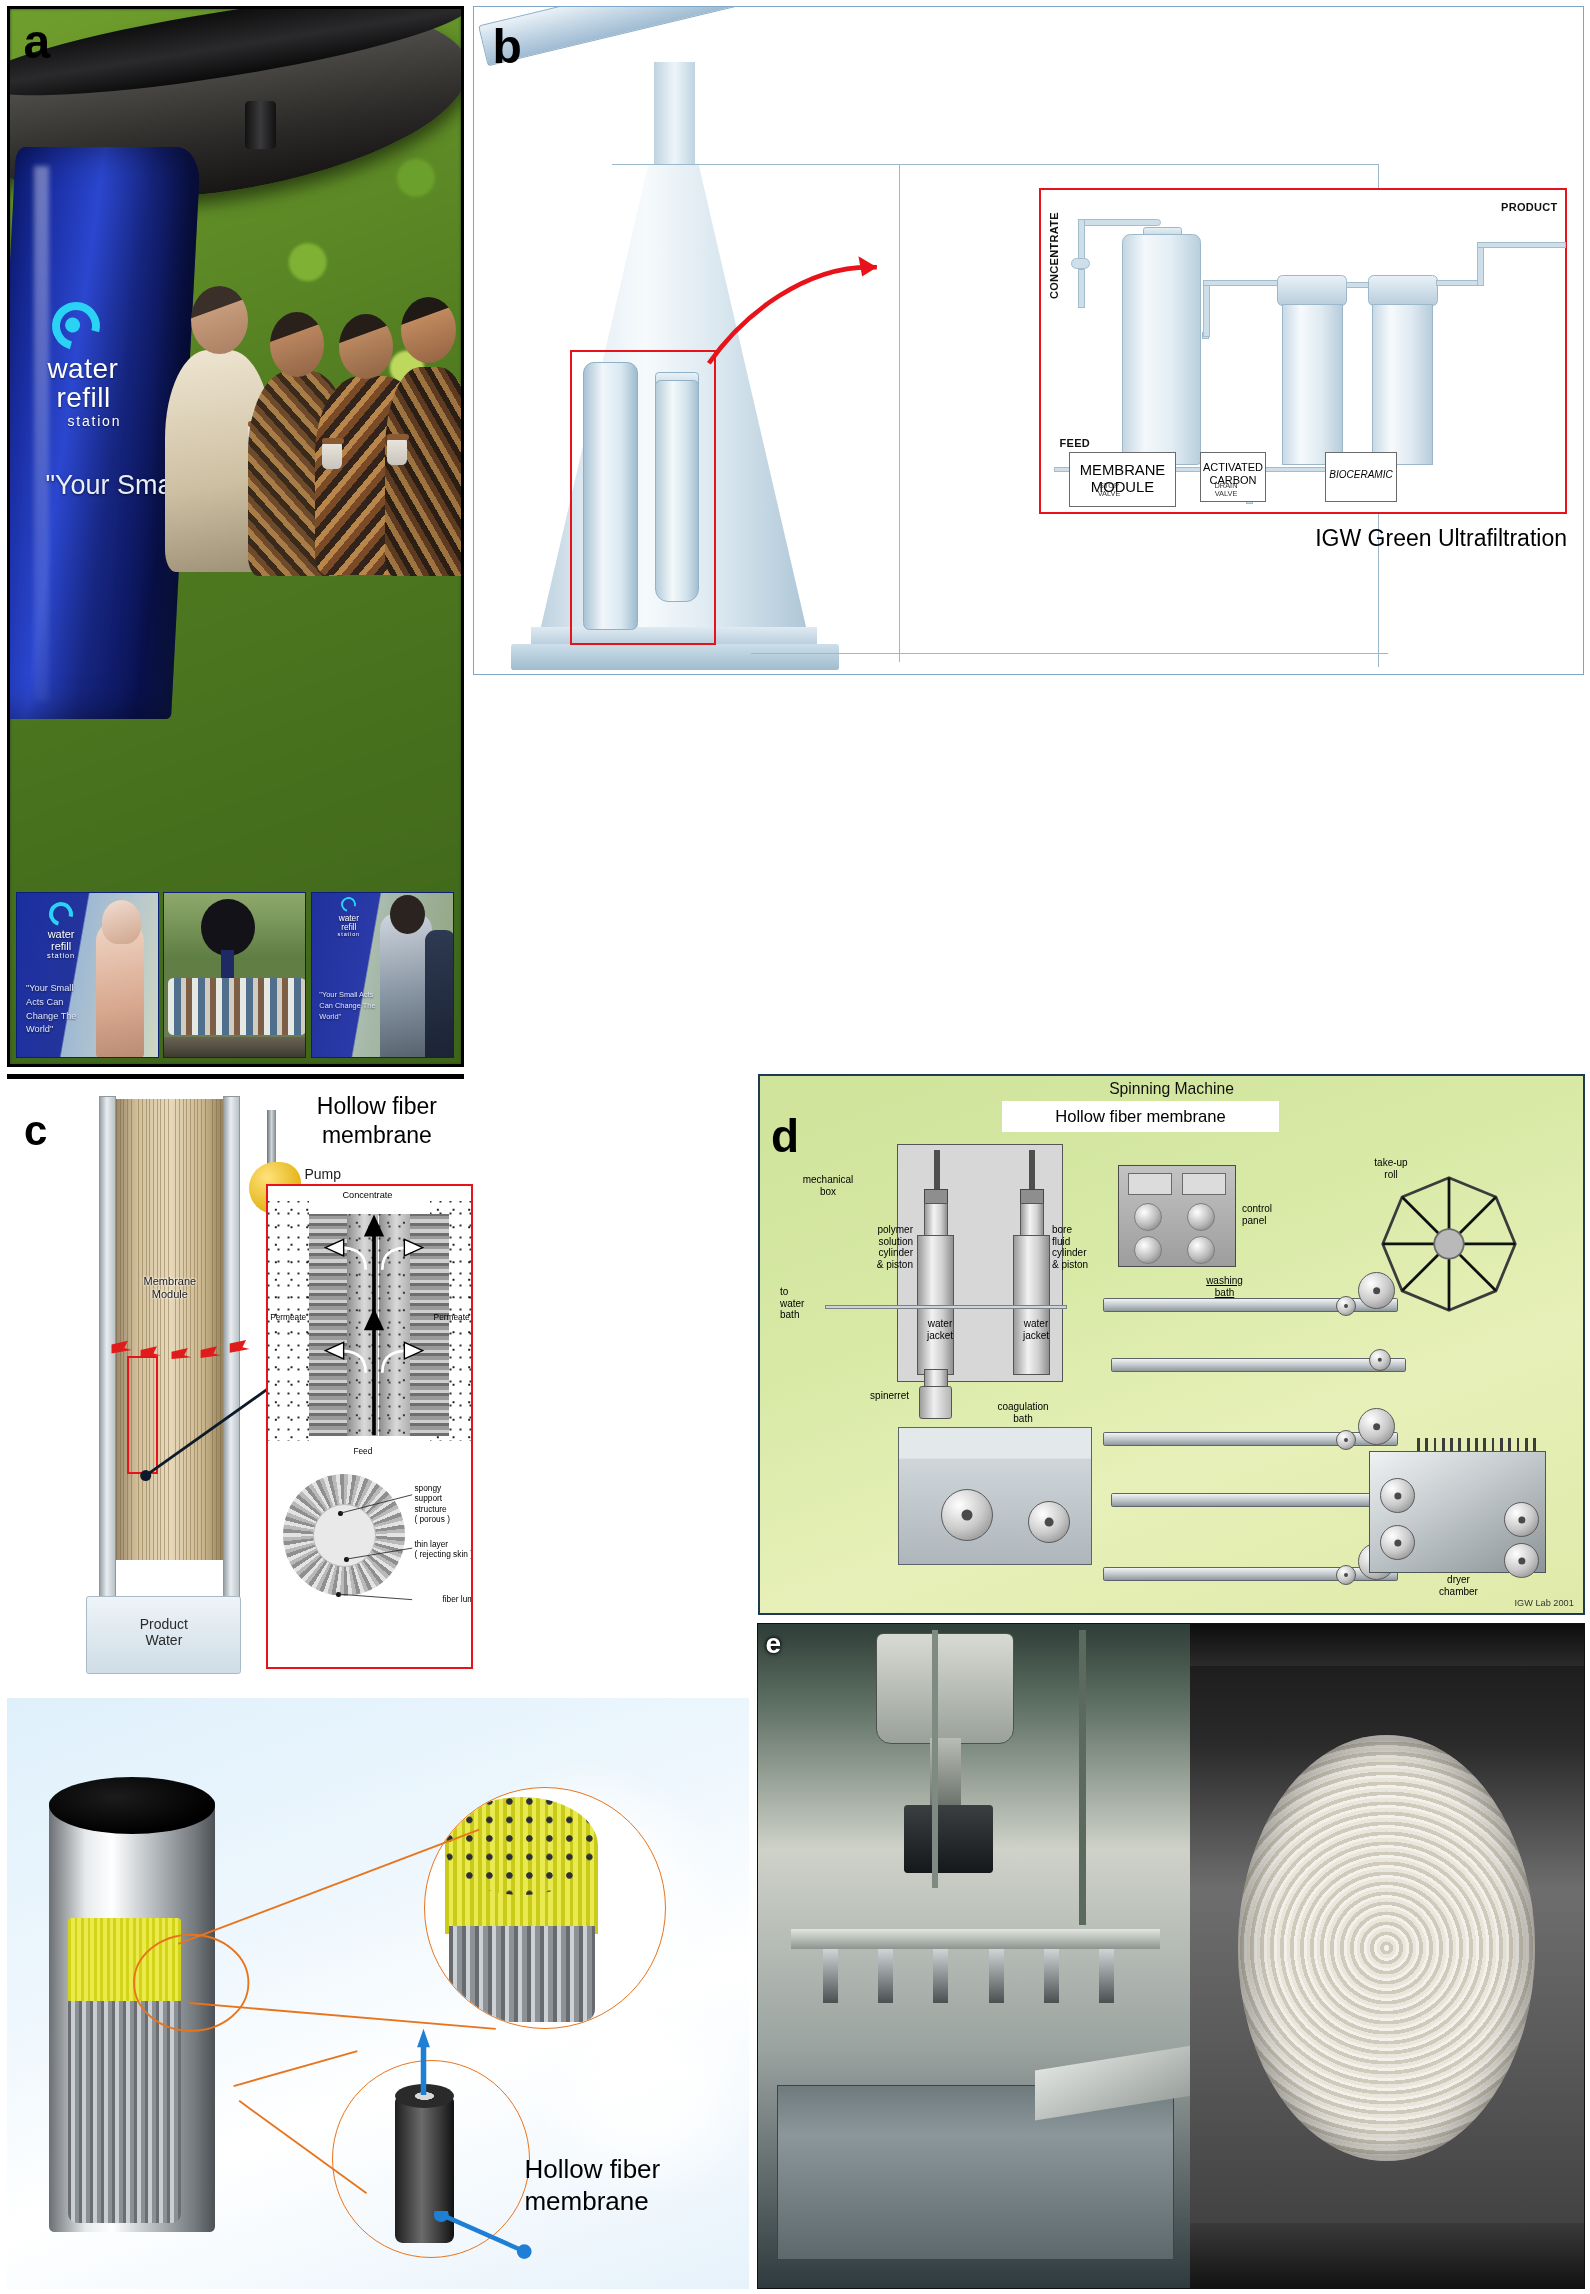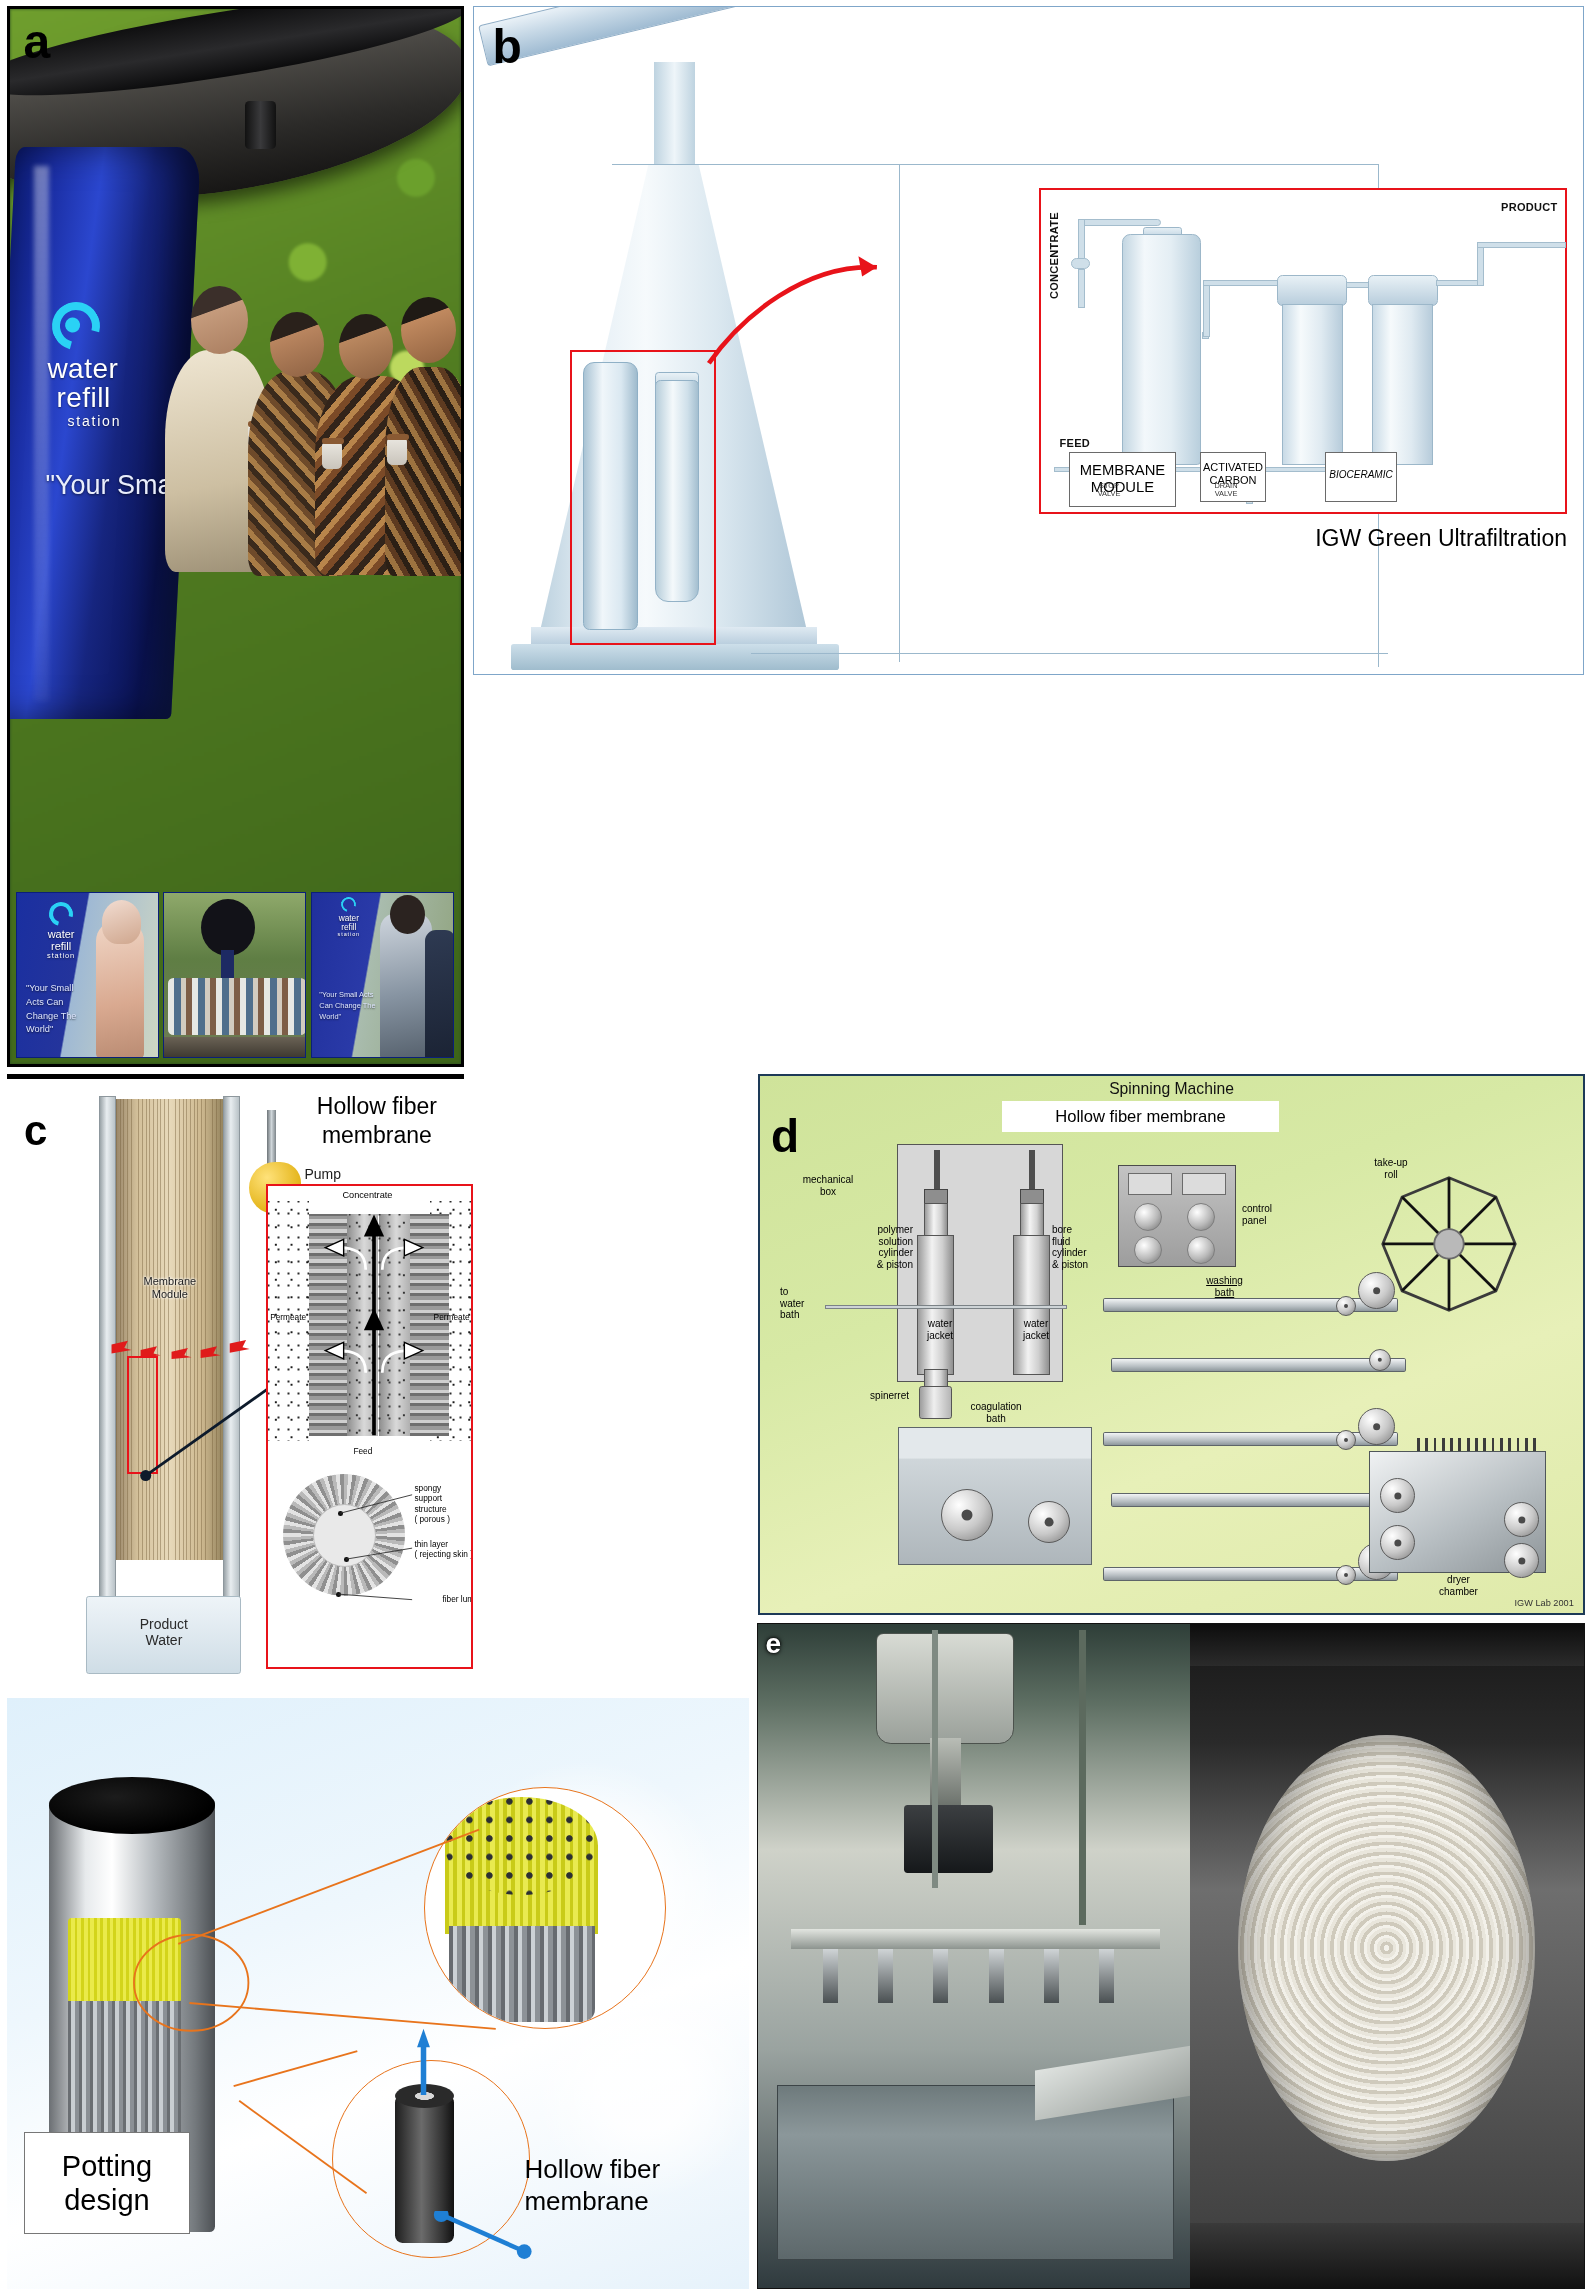--- a/index.html
+++ b/index.html
@@ -894,21 +894,21 @@
       <div class="knob" style="left:68px;top:70px;"></div>
     </div>
     <div class="d-txt" style="left:482px;top:127px;width:50px;text-align:left;">
       <div>control</div>
       <div>panel</div>
     </div>
 
     <div class="coag-bath"></div>
     <div class="roller" style="left:181px;top:413px;width:52px;height:52px;"></div>
     <div class="roller" style="left:268px;top:425px;width:42px;height:42px;"></div>
-    <div class="d-txt" style="left:185px;top:325px;width:102px;">
+    <div class="d-txt" style="left:212px;top:325px;width:102px;">
       <div>coagulation</div>
       <div>bath</div>
     </div>
 
     <div class="bath" style="left:343px;top:222px;width:295px;"></div>
     <div class="bath" style="left:351px;top:282px;width:295px;"></div>
     <div class="bath" style="left:343px;top:356px;width:295px;"></div>
     <div class="bath" style="left:351px;top:417px;width:295px;"></div>
     <div class="bath" style="left:343px;top:491px;width:295px;"></div>
     <div class="d-txt" style="left:423px;top:199px;width:83px;text-decoration:underline;">
@@ -981,26 +981,20 @@
       <line x1="192" y1="316" x2="330" y2="416" stroke="#e8741c" stroke-width="2"></line>
       <ellipse cx="140" cy="188" rx="62" ry="52" fill="none" stroke="#e8741c" stroke-width="2"></ellipse>
     </svg>
 
     <svg style="position:absolute;left:425px;top:513px;width:107px;height:48px;" viewBox="0 0 116 52">
       <line x1="10" y1="4" x2="96" y2="42" stroke="#1f7fd4" stroke-width="5"></line>
       <circle cx="10" cy="4" r="8" fill="#1f7fd4"></circle>
       <circle cx="100" cy="44" r="8" fill="#1f7fd4"></circle>
     </svg>
 
-    <div class="pot-label">
-      <div>
-        <div>Potting</div>
-        <div>design</div>
-      </div>
-    </div>
 
     <div class="hf-callout">
       <div>Hollow fiber</div>
       <div>membrane</div>
     </div>
   </div>
 
   <div id="panel-e">
     <div class="e-left">
       <div class="e-tank"></div>

